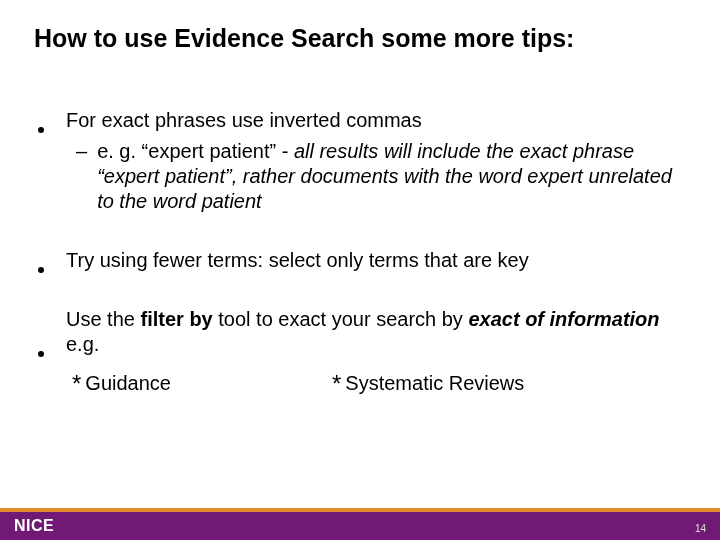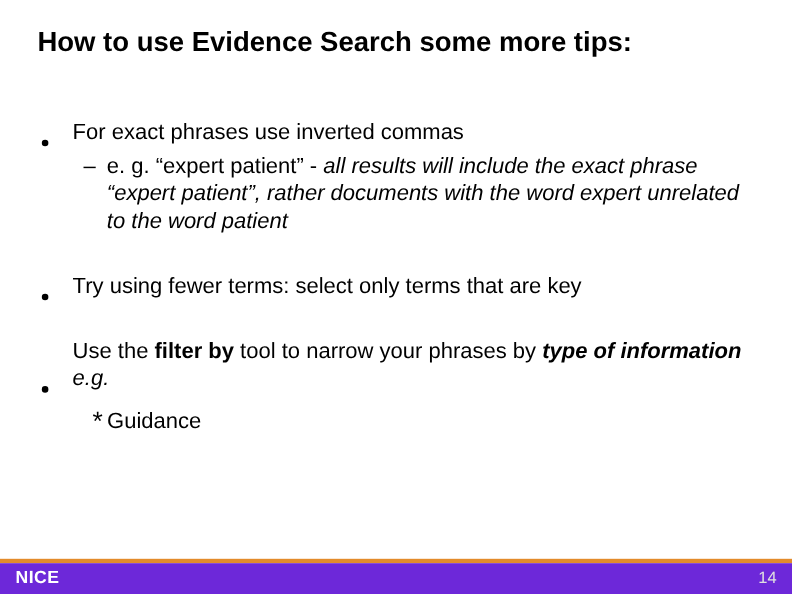--- a/index.html
+++ b/index.html
@@ -61,25 +61,25 @@
   .dash {
     margin-right: 10px;
     font-style: normal;
   }
   .sub-text .lead {
     font-style: normal;
   }
   .gap { height: 28px; }
   .filter-row .filter-plain { }
   .filter-row .filter-bold { font-weight: bold; margin-top: 16px; }
-  .filter-row .filter-italic { font-style: italic; }
+  .filter-row .filter-italic { }
   .filter-row .filter-bold-italic { font-weight: bold; font-style: italic; }
   .star-grid {
     margin-top: 12px;
-    margin-left: 50px;
+    margin-left: 38px;
     display: grid;
     grid-template-columns: 240px auto;
     row-gap: 10px;
     column-gap: 20px;
     font-size: 20px;
   }
   .star-item .star {
     font-size: 24px;
     font-weight: normal;
     vertical-align: -2px;
@@ -92,38 +92,38 @@
     bottom: 28px;
     height: 4px;
     background: #e38b2b;
   }
   .footer {
     position: absolute;
     left: 0;
     right: 0;
     bottom: 0;
     height: 28px;
-    background: #6d28d9;
+    background: #701a75;
   }
   .logo {
     position: absolute;
     left: 14px;
     bottom: 5px;
     color: #fff;
     font-weight: bold;
     font-size: 16px;
     letter-spacing: 0.5px;
     font-family: Arial, sans-serif;
   }
   .page-num {
     position: absolute;
     right: 14px;
     bottom: 6px;
     color: #e0e0e0;
-    font-size: 15px;
+    font-size: 10px;
   }
 </style>
 </head>
 <body>
 
 <div class="slide">
 
   <div class="title">How to use Evidence Search some more tips:</div>
 
   <div class="body">
@@ -144,26 +144,27 @@
     <div class="bullet-row">
       <div class="bullet-dot"></div>
       <div>Try using fewer terms: select only terms that are key</div>
     </div>
 
     <div class="gap"></div>
 
     <div class="bullet-row filter-row">
       <div class="bullet-dot"></div>
       <div>
-        <span class="filter-plain">Use the </span><span class="filter-bold">filter by</span><span class="filter-plain"> tool to narrow your phrases by </span><span class="filter-bold-italic">type of information</span><span class="filter-italic"> e.g.</span>
+        <span class="filter-plain">Use the </span><span class="filter-bold">filter by</span><span class="filter-plain"> tool to exact your search by </span><span class="filter-bold-italic">exact of information</span><span class="filter-italic"> e.g.</span>
       </div>
     </div>
 
     <div class="star-grid">
       <div class="star-item"><span class="star">*</span><span>Guidance</span></div>
+      <div class="star-item"><span class="star">*</span><span>Systematic Reviews</span></div>
     </div>
 
   </div>
 
   <div class="footer-bar"></div>
   <div class="footer">
     <div class="logo">NICE</div>
     <div class="page-num">14</div>
   </div>
 

